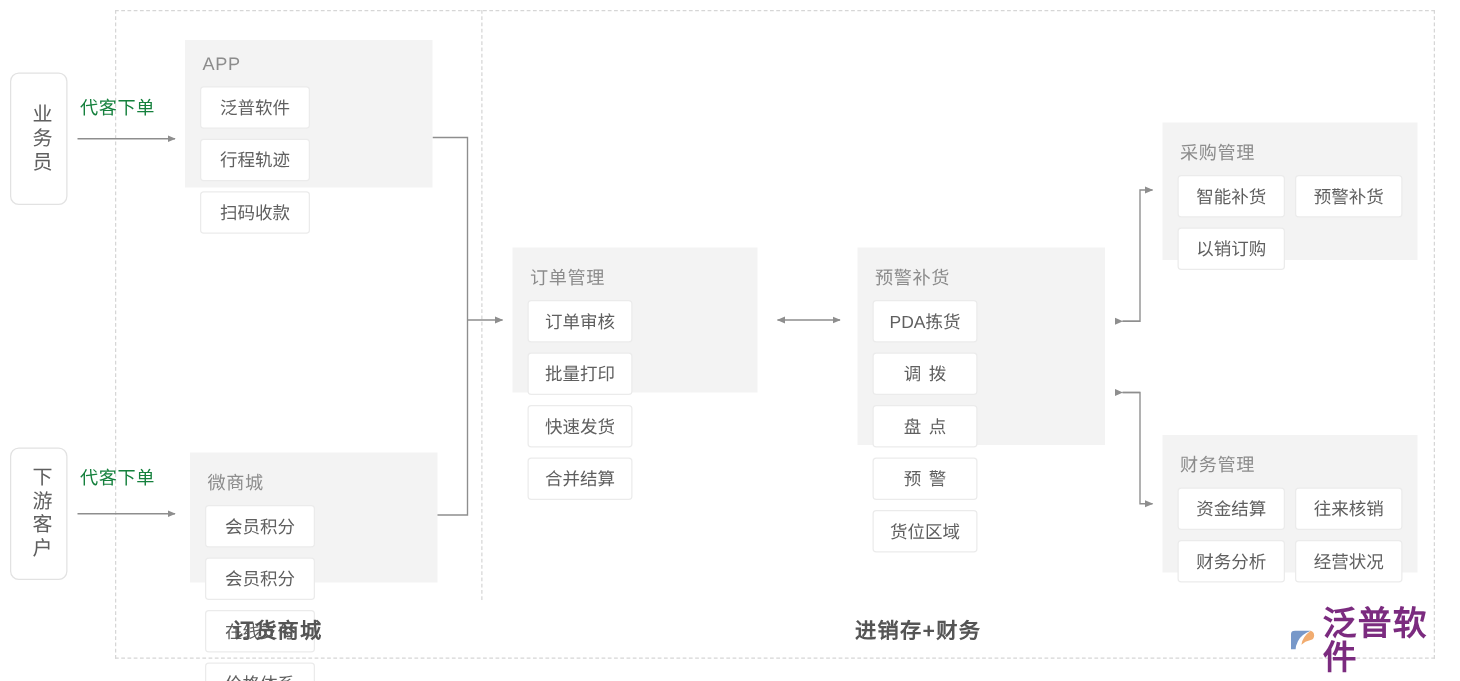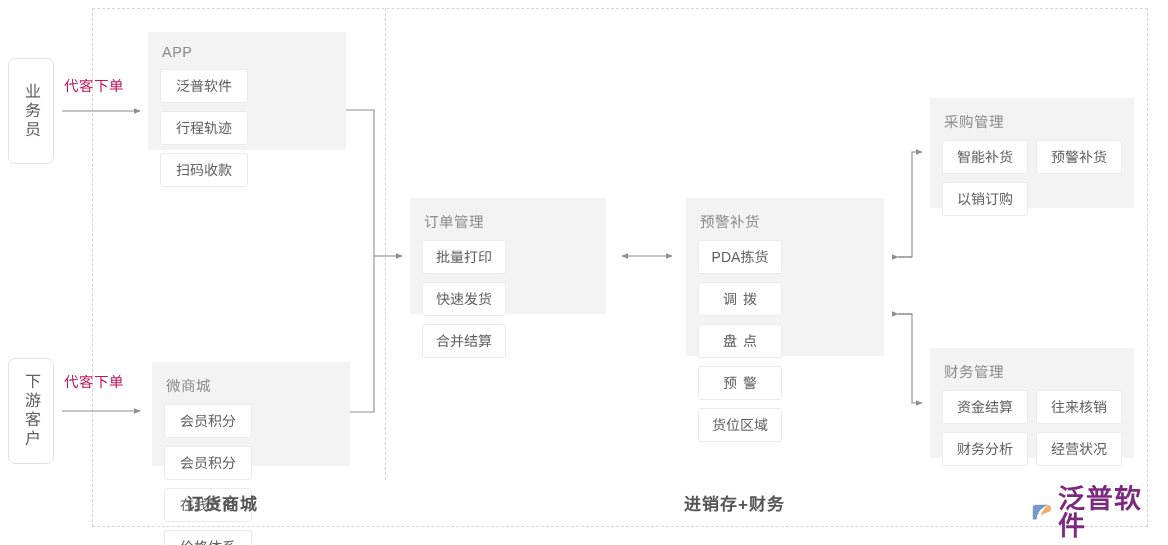--- a/index.html
+++ b/index.html
@@ -43,21 +43,21 @@
     white-space:nowrap;
     letter-spacing:3px;
   }
   #entity-salesman{left:8px;top:58px;height:106px;}
   #entity-customer{left:8px;top:358px;height:106px;}
 
   
   .flow-label{
     position:absolute;
     font-size:14.5px;
-    color:#be185d;
+    color:#15803d;
     white-space:nowrap;
     letter-spacing:.5px;
     font-family:Liberation Mono, monospace;
   }
   #label-salesman-order{left:64px;top:74px;}
   #label-customer-order{left:64px;top:370px;}
 
   
   .panel{
     position:absolute;
@@ -193,20 +193,21 @@
       <div class="chip">会员积分</div>
       <div class="chip">会员积分</div>
       <div class="chip">在线支付</div>
       <div class="chip">价格体系</div>
     </div>
   </div>
 
   <div class="panel" id="panel-order">
     <div class="panel-title">订单管理</div>
     <div class="chips">
+      <div class="chip">订单审核</div>
       <div class="chip">批量打印</div>
       <div class="chip">快速发货</div>
       <div class="chip">合并结算</div>
     </div>
   </div>
 
   <div class="panel" id="panel-stock">
     <div class="panel-title">预警补货</div>
     <div class="chips">
       <div class="chip">PDA拣货</div>

